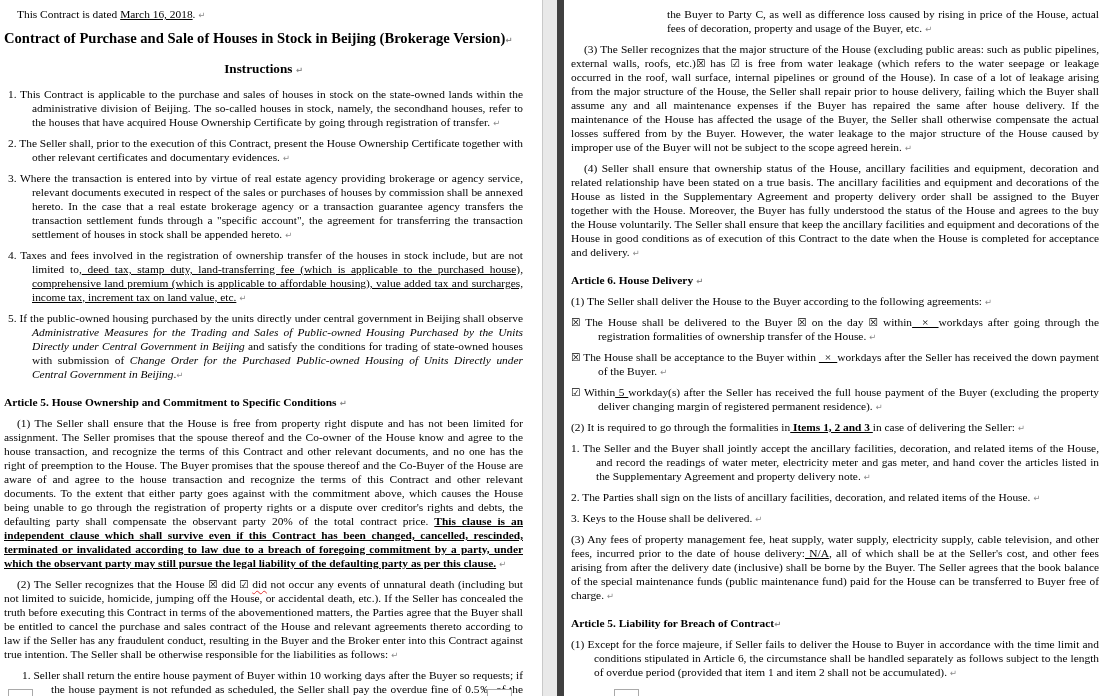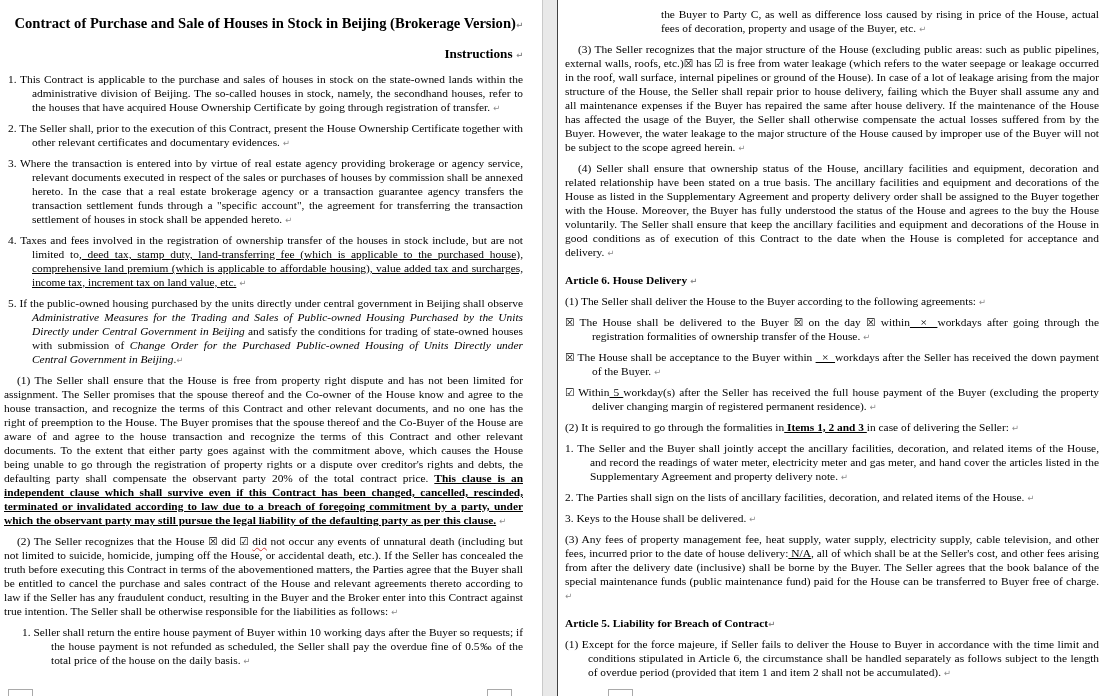--- a/index.html
+++ b/index.html
@@ -3,27 +3,27 @@
 <meta charset="utf-8">
 <style>
   html,body{margin:0;padding:0;}
   body{width:1107px;height:696px;overflow:hidden;background:#e9e9e9;}
   .doc{position:relative;width:1107px;height:696px;
        font-family:"Liberation Serif","DejaVu Serif",serif;
        font-size:11.4px;line-height:14px;color:#000;}
   .page{position:absolute;top:0;height:696px;background:#fff;overflow:hidden;
         text-align:justify;text-justify:inter-word;box-sizing:border-box;}
   .page-left{left:0;width:543px;padding:7px 19px 0 4px;border-right:1px solid #c9c9c9;}
-  .page-right{left:557px;width:550px;padding:7px 8px 0 7px;border-left:1px solid #404040;}
+  .page-right{left:557px;width:550px;padding:7px 8px 0 7px;border-left:7px solid #404040;}
   .page-gap{position:absolute;top:0;left:544px;width:13px;height:696px;background:#e9e9e9;}
   .p,.li1,.li2,.li3,.li4,.li5,.cb,.cont,.art,.title,.subtitle{margin:0 0 6px 0;}
   .ind{text-indent:13px;}
-  .title{font-weight:bold;font-size:14.6px;line-height:18px;text-align:right;
+  .title{font-weight:bold;font-size:14.6px;line-height:18px;text-align:left;
          white-space:nowrap;margin:7px 0 6px 0;}
-  .subtitle{font-weight:bold;font-size:13.2px;line-height:16px;text-align:right;margin:12px 0 9px 0;}
+  .subtitle{font-weight:bold;font-size:13.2px;line-height:16px;text-align:center;margin:12px 0 9px 0;}
   .art{font-weight:bold;margin-top:13px;}
   .li1{margin-left:28px;text-indent:-24px;}
   .li2{margin-left:47px;text-indent:-29px;}
   .li3{margin-left:25px;text-indent:-25px;margin-top:6px;}
   .li4{margin-left:23px;text-indent:-23px;}
   .cb{margin-left:27px;text-indent:-27px;}
   .cont{margin-left:96px;}
   .seg-u{text-decoration:underline;}
   .seg-i{font-style:italic;}
   .seg-bu{font-weight:bold;text-decoration:underline;}
@@ -33,27 +33,29 @@
   .seg-pm{font-family:"DejaVu Sans",sans-serif;color:#8a8a8a;font-size:8.5px;}
   .corner-mark{position:absolute;bottom:-7px;width:23px;height:12px;
                border:1px solid #a9a9a9;background:#fff;}
 </style>
 </head>
 <body>
 
 <div class="doc">
 
   <div class="page page-left">
+    <div class="p ind"><span>This Contract is dated </span><span class="seg-u">March 16, 2018</span><span>. </span><span class="seg-pm">↵</span></div>
     <div class="title"><span>Contract of Purchase and Sale of Houses in Stock in Beijing (Brokerage Version)</span><span class="seg-pm">↵</span></div>
     <div class="subtitle"><span>Instructions </span><span class="seg-pm">↵</span></div>
     <div class="li1"><span>1. This Contract is applicable to the purchase and sales of houses in stock on the state-owned lands within the administrative division of Beijing. The so-called houses in stock, namely, the secondhand houses, refer to the houses that have acquired House Ownership Certificate by going through registration of transfer. </span><span class="seg-pm">↵</span></div>
     <div class="li1"><span>2. The Seller shall, prior to the execution of this Contract, present the House Ownership Certificate together with other relevant certificates and documentary evidences. </span><span class="seg-pm">↵</span></div>
     <div class="li1"><span>3. Where the transaction is entered into by virtue of real estate agency providing brokerage or agency service, relevant documents executed in respect of the sales or purchases of houses by commission shall be annexed hereto. In the case that a real estate brokerage agency or a transaction guarantee agency transfers the transaction settlement funds through a "specific account", the agreement for transferring the transaction settlement of houses in stock shall be appended hereto. </span><span class="seg-pm">↵</span></div>
     <div class="li1"><span>4. Taxes and fees involved in the registration of ownership transfer of the houses in stock include, but are not limited to,</span><span class="seg-u"> deed tax, stamp duty, land-transferring fee (which is applicable to the purchased house), comprehensive land premium (which is applicable to affordable housing), value added tax and surcharges, income tax, increment tax on land value, etc.</span><span> </span><span class="seg-pm">↵</span></div>
     <div class="li1"><span>5. If the public-owned housing purchased by the units directly under central government in Beijing shall observe </span><span class="seg-i">Administrative Measures for the Trading and Sales of Public-owned Housing Purchased by the Units Directly under Central Government in Beijing</span><span> and satisfy the conditions for trading of state-owned houses with submission of </span><span class="seg-i">Change Order for the Purchased Public-owned Housing of Units Directly under Central Government in Beijing</span><span>.</span><span class="seg-pm">↵</span></div>
+    <div class="art"><span>Article 5. House Ownership and Commitment to Specific Conditions </span><span class="seg-pm">↵</span></div>
     <div class="p ind"><span>(1) The Seller shall ensure that the House is free from property right dispute and has not been limited for assignment. The Seller promises that the spouse thereof and the Co-owner of the House know and agree to the house transaction, and recognize the terms of this Contract and other relevant documents, and no one has the right of preemption to the House. The Buyer promises that the spouse thereof and the Co-Buyer of the House are aware of and agree to the house transaction and recognize the terms of this Contract and other relevant documents. To the extent that either party goes against with the commitment above, which causes the House being unable to go through the registration of property rights or a dispute over creditor's rights and debts, the defaulting party shall compensate the observant party 20% of the total contract price. </span><span class="seg-bu">This clause is an independent clause which shall survive even if this Contract has been changed, cancelled, rescinded, terminated or invalidated according to law due to a breach of foregoing commitment by a party, under which the observant party may still pursue the legal liability of the defaulting party as per this clause.</span><span> </span><span class="seg-pm">↵</span></div>
     <div class="p ind"><span>(2) The Seller recognizes that the House </span><span class="seg-box">☒</span><span> did </span><span class="seg-box">☑</span><span> </span><span class="seg-wavy">did</span><span> not occur any events of unnatural death (including but not limited to suicide, homicide, jumping off the House, or accidental death, etc.). If the Seller has concealed the truth before executing this Contract in terms of the abovementioned matters, the Parties agree that the Buyer shall be entitled to cancel the purchase and sales contract of the House and relevant agreements thereto according to law if the Seller has any fraudulent conduct, resulting in the Buyer and the Broker enter into this Contract against true intention. The Seller shall be otherwise responsible for the liabilities as follows: </span><span class="seg-pm">↵</span></div>
     <div class="li2"><span>1. Seller shall return the entire house payment of Buyer within 10 working days after the Buyer so requests; if the house payment is not refunded as scheduled, the Seller shall pay the overdue fine of 0.5‰ of the total price of the house on the daily basis. </span><span class="seg-pm">↵</span></div>
 
     <div class="corner-mark" style="left:8px"></div>
     <div class="corner-mark" style="left:487px"></div>
   </div>
 
   <div class="page-gap"></div>
 

